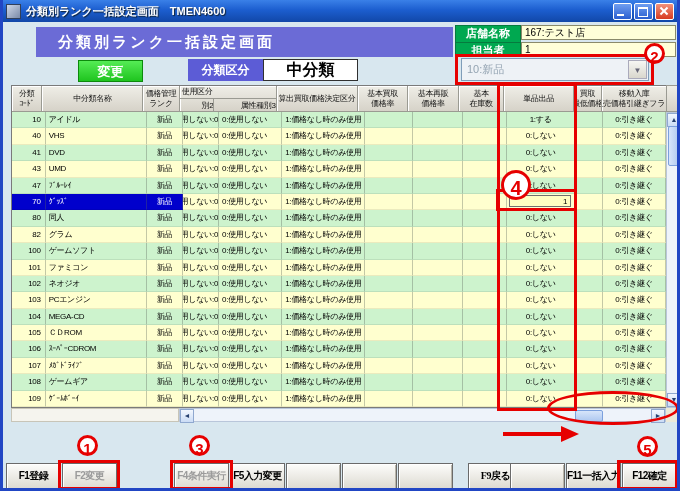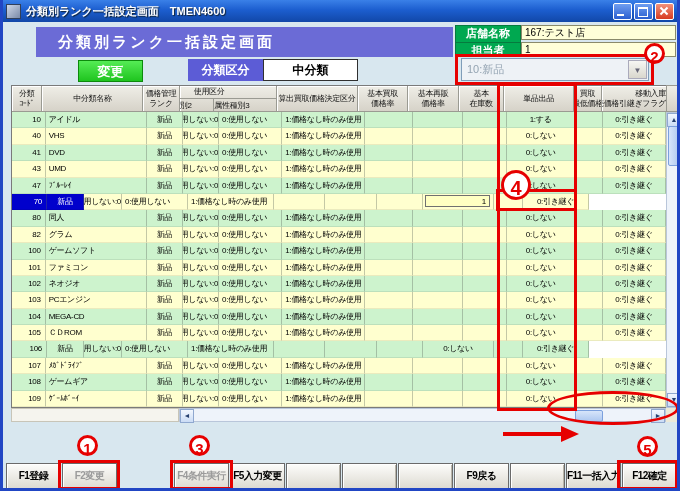--- a/index.html
+++ b/index.html
@@ -18,31 +18,31 @@
   .wbtn .box{position:absolute;left:3px;top:3px;width:8px;height:7px;border:2px solid #fff;border-left-width:1px;border-right-width:1px;border-bottom-width:1px;}
   .wbtn .x1,.wbtn .x2{position:absolute;left:3px;top:6px;width:10px;height:2px;background:#fff;}
   .wbtn .x1{transform:rotate(45deg);} .wbtn .x2{transform:rotate(-45deg);}
   
   .banner{left:9px;top:27px;width:417px;height:30px;background:#6b6bd6;color:#fff;font-weight:bold;font-size:15px;letter-spacing:3px;line-height:30px;padding-left:22px;margin-left:24px;}
   .glabel{background:#00a850;color:#fff;font-weight:bold;font-size:11px;text-align:center;line-height:15px;border:1px solid #067a3e;}
   .vbox{background:#ffffd8;border:1px solid #8a8a6a;font-size:10px;line-height:13px;padding-left:3px;color:#000;}
   
   .greenbtn{left:75px;top:60px;width:65px;height:22px;background:linear-gradient(180deg,#55ec55,#1fc41f);border:1px solid #0c8a0c;color:#fff;font-weight:bold;font-size:13px;text-align:center;line-height:21px;}
   .bluelabel{background:#5c5cd6;color:#fff;font-weight:bold;font-size:12px;text-align:center;line-height:22px;}
-  .whitebtn{background:#fff;border:1px solid #303030;color:#000;font-weight:bold;font-size:12px;text-align:center;line-height:20px;}
+  .whitebtn{background:#fff;border:1px solid #303030;color:#000;font-weight:bold;font-size:16px;text-align:center;line-height:20px;}
   .combo{left:458px;top:58px;width:188px;height:23px;background:#eef2f6;border:1px solid #7f9db9;color:#94a4b2;font-size:11px;line-height:21px;padding-left:5px;}
   .combo .dbtn{position:absolute;right:1px;top:1px;bottom:1px;width:17px;background:linear-gradient(180deg,#f6f6f3,#d9d7cd);border:1px solid #aab;color:#667;font-size:8px;text-align:center;line-height:19px;}
   
   .grid{left:8px;top:85px;width:656px;height:323px;border:1px solid #7a7a7a;background:#fff;overflow:hidden;}
   .thead{display:flex;height:26px;background:linear-gradient(180deg,#efeee7,#d5d1c7);font-size:8px;color:#111;}
   .th{border-right:1px solid #9a9a92;border-bottom:1px solid #9a9a92;display:flex;flex-direction:column;align-items:center;justify-content:center;overflow:hidden;white-space:nowrap;letter-spacing:-0.3px;box-shadow:inset 1px 1px 0 #fff;}
   .th span{display:block;line-height:10px;}
-  .gtop{height:12px;line-height:12px;border-bottom:1px solid #9a9a92;padding-left:14px;}
+  .gtop{height:12px;line-height:12px;border-bottom:1px solid #9a9a92;padding-left:2px;}
   .gbot{display:flex;height:13px;}
-  .gbot div{line-height:13px;text-align:left;overflow:hidden;white-space:nowrap;}
+  .gbot div{line-height:13px;text-align:right;overflow:hidden;white-space:nowrap;}
   .gbot div:first-child{border-right:1px solid #9a9a92;}
   .group96{width:96px;border-right:1px solid #9a9a92;border-bottom:1px solid #9a9a92;box-shadow:inset 1px 1px 0 #fff;font-size:8px;letter-spacing:-0.3px;}
   .c0{width:30px}.c1{width:102px}.c2{width:36px}.c3{width:34px}.c4{width:62px}.c5{width:82px}
   .c6{width:50px}.c7{width:51px}.c8{width:45px}.c9{width:70px}.c10{width:28px}.c11{width:65px}
   .tbody{height:295px;overflow:hidden;}
   .tr{display:flex;height:16.4px;}
   .tr.even .td{background:#cdf3cd;} .tr.odd .td{background:#ffffcf;}
   .td{font-size:8px;letter-spacing:-0.3px;line-height:16px;color:#000;overflow:hidden;white-space:nowrap;border-right:1px solid rgba(90,100,90,.35);border-bottom:1px solid rgba(0,0,0,.08);}
   .al-r{text-align:right;padding-right:4px;} .al-l{padding-left:3px;} .al-c{text-align:center;}
   .clip-l{direction:rtl;}
@@ -138,21 +138,21 @@
         <span>基本</span>
           <span>在庫数</span>
       </div>
       <div class="th c9">
           <span>単品出品</span>
         </div>
       <div class="th c10">
         <span>買取</span>
           <span>最低価格</span>
       </div>
-      <div class="th c11" style="border-right:none;align-items:flex-end;">
+      <div class="th c11" style="border-right:none;">
         <span>移動入庫</span>
           <span>販売価格引継ぎフラグ</span>
       </div>
     </div>
     <div class="tbody" id="tbody">
         <div class="tr even">
           <div class="td c0 al-r">10</div>
           <div class="td c1 al-l">アイドル</div>
           <div class="td c2 al-c">新品</div>
           <div class="td c3 al-l clip-l">0:使用しない</div>
@@ -216,20 +216,21 @@
           <div class="td c5 al-l">1:価格なし時のみ使用</div>
           <div class="td c6"></div>
           <div class="td c7"></div>
           <div class="td c8"></div>
           <div class="td c9 al-c">0:しない</div>
           <div class="td c10"></div>
           <div class="td c11 al-c">0:引き継ぐ</div>
         </div>
         <div class="tr odd">
           <div class="td c0 al-r sel">70</div>
+          <div class="td c1 al-l sel">ｸﾞｯｽﾞ</div>
           <div class="td c2 al-c sel">新品</div>
           <div class="td c3 al-l clip-l">0:使用しない</div>
           <div class="td c4 al-l">0:使用しない</div>
           <div class="td c5 al-l">1:価格なし時のみ使用</div>
           <div class="td c6"></div>
           <div class="td c7"></div>
           <div class="td c8"></div>
           <div class="td c9 al-c edit-host">
             <div class="cell-input">1</div>
           </div>
@@ -343,20 +344,21 @@
           <div class="td c5 al-l">1:価格なし時のみ使用</div>
           <div class="td c6"></div>
           <div class="td c7"></div>
           <div class="td c8"></div>
           <div class="td c9 al-c">0:しない</div>
           <div class="td c10"></div>
           <div class="td c11 al-c">0:引き継ぐ</div>
         </div>
         <div class="tr even">
           <div class="td c0 al-r">106</div>
+          <div class="td c1 al-l">ｽｰﾊﾟｰCDROM</div>
           <div class="td c2 al-c">新品</div>
           <div class="td c3 al-l clip-l">0:使用しない</div>
           <div class="td c4 al-l">0:使用しない</div>
           <div class="td c5 al-l">1:価格なし時のみ使用</div>
           <div class="td c6"></div>
           <div class="td c7"></div>
           <div class="td c8"></div>
           <div class="td c9 al-c">0:しない</div>
           <div class="td c10"></div>
           <div class="td c11 al-c">0:引き継ぐ</div>
@@ -422,21 +424,21 @@
   <div class="ab corner" style="left:663px;top:408px;width:14px;height:14px;"></div>
 
   <div id="fbar">
       <div class="fbtn" style="left: 3px;">F1登録</div>
       <div class="fbtn disabled" style="left: 59px;">F2変更</div>
       <div class="fbtn disabled" style="left: 171px;">F4条件実行</div>
       <div class="fbtn" style="left: 227px;">F5入力変更</div>
       <div class="fbtn blank" style="left: 283px;"></div>
       <div class="fbtn blank" style="left: 339px;"></div>
       <div class="fbtn blank" style="left: 395px;"></div>
-      <div class="fbtn" style="left: 451px;">F9戻る</div>
+      <div class="fbtn" style="left: 465px; font-family: Liberation Serif, serif;">F9戻る</div>
       <div class="fbtn blank" style="left: 507px;"></div>
       <div class="fbtn" style="left: 563px;">F11一括入力</div>
       <div class="fbtn" style="left: 619px;">F12確定</div>
     </div>
 
   <div class="ab rbox" style="left:452px;top:54px;width:199px;height:31px;"></div>
   <div class="ab badge" style="left:641px;top:43px;width:21px;height:21px;font-size:15px;line-height:21px;">2</div>
 
   <div class="ab rbox" style="left:494px;top:83px;width:80px;height:328px;"></div>
   <div class="ab rbox" style="left:493px;top:189px;width:81px;height:22px;"></div>

